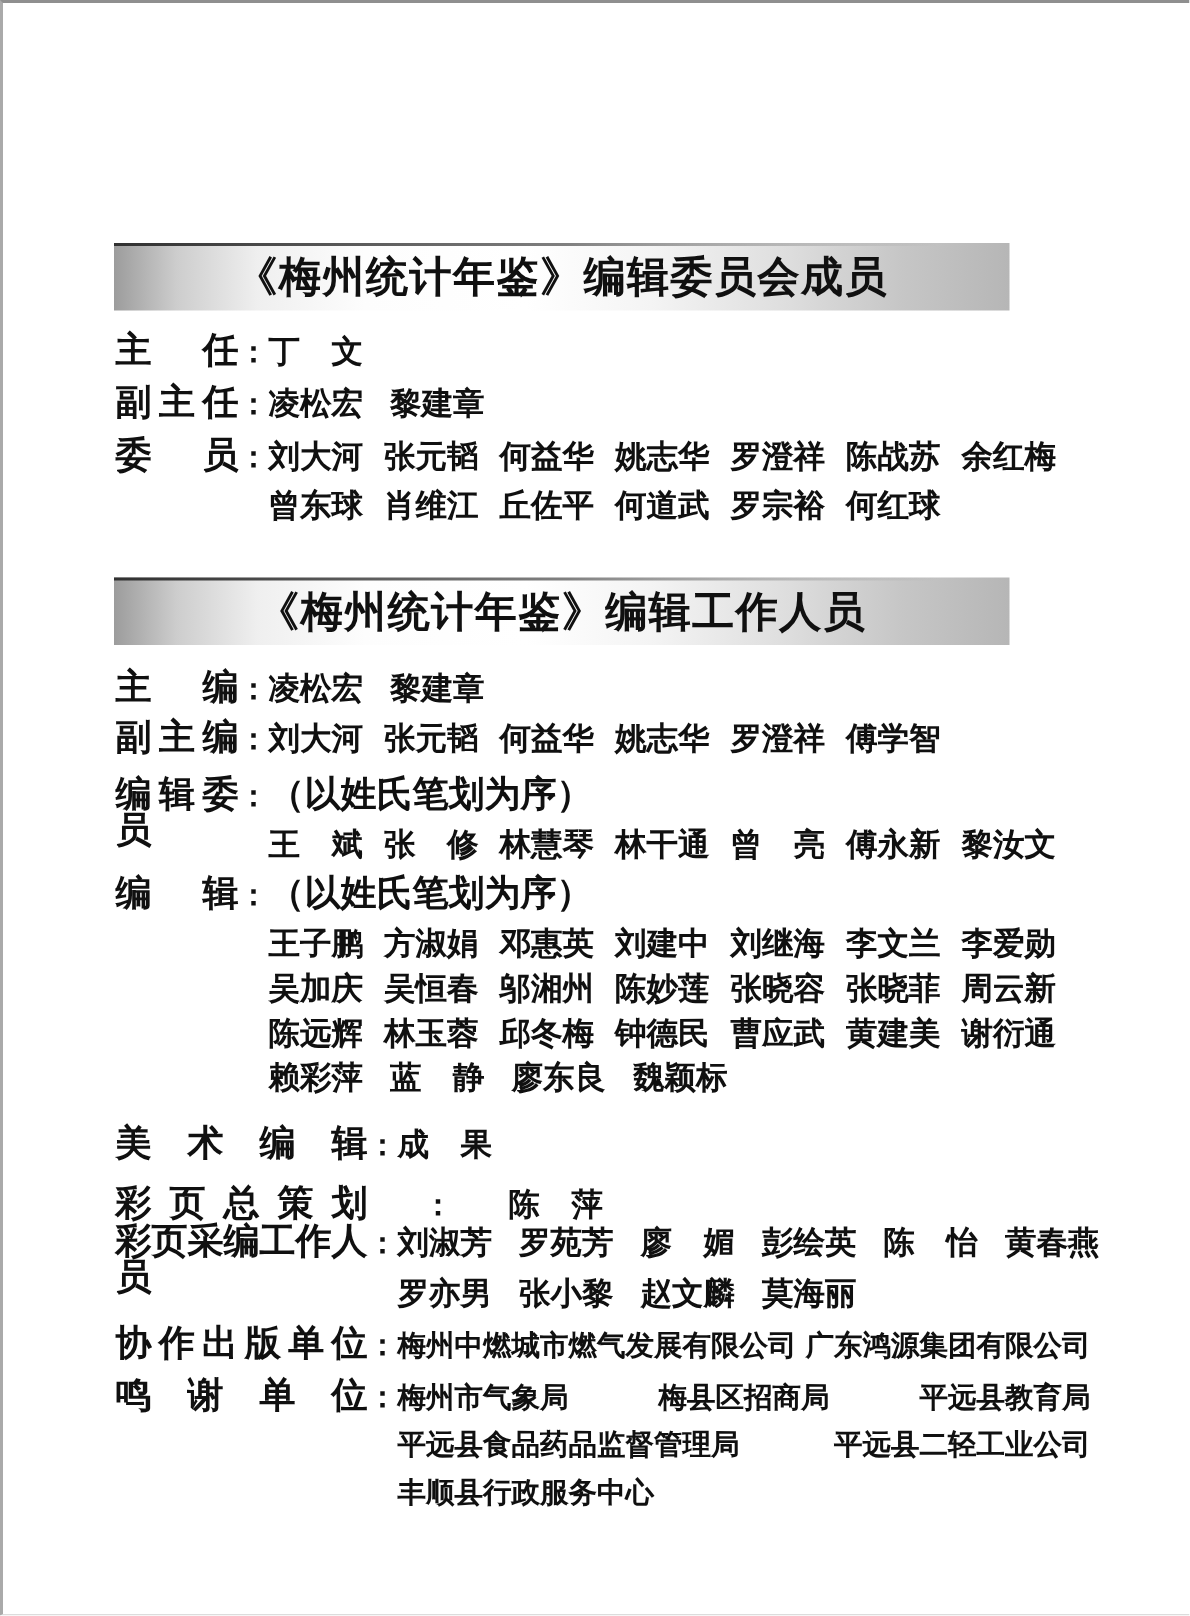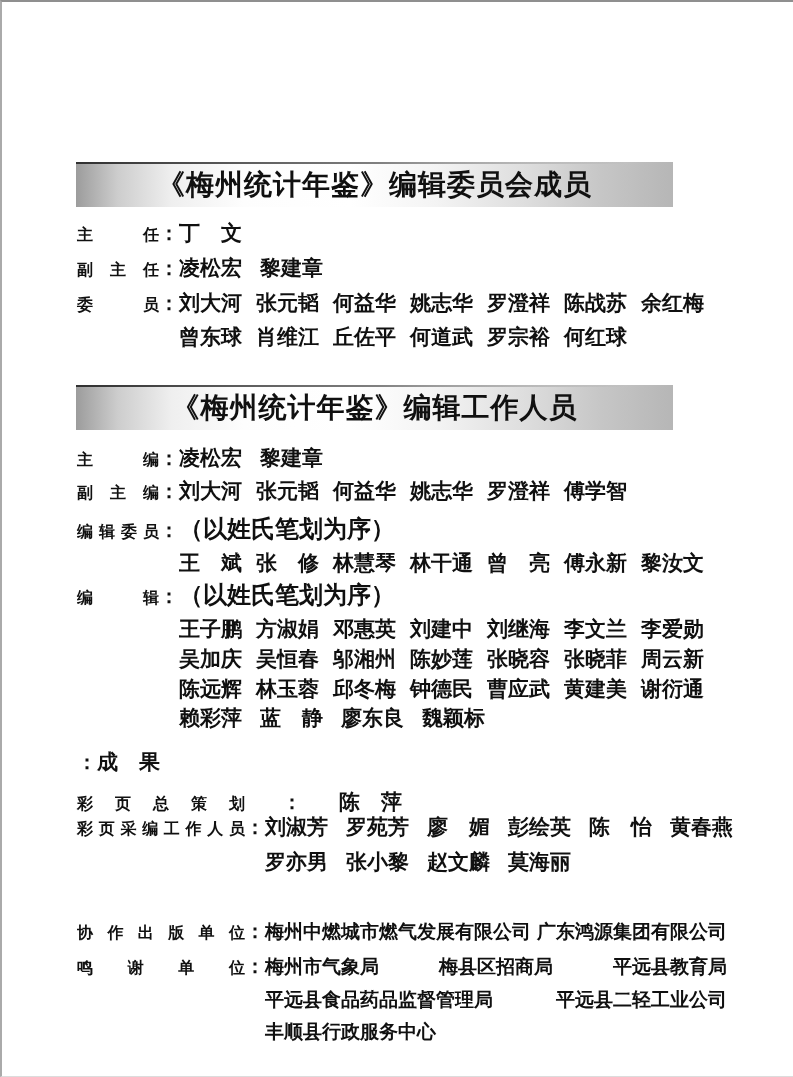--- a/index.html
+++ b/index.html
@@ -30,31 +30,31 @@
     display:inline-block;
     line-height:45px; font-size:28px; font-weight:bold; letter-spacing:1px;
     white-space:nowrap;
   }
   .row { position:absolute; display:flex; align-items:baseline; line-height:24px; }
   .lx  { left:75px; }
   .vx  { left:177px; }
   .vx2 { left:263px; }
   .lbl {
     display:inline-block; text-align:justify; text-align-last:justify;
-    font-size:16px; font-weight:bold; line-height:24px;
+    font-size:24px; font-weight:bold; line-height:24px;
   }
   .w1 { width:82px; }
   .w2 { width:168px; }
   .colon { font-size:20px; font-weight:bold; }
   .vals { display:flex; align-items:baseline; }
   .g  { gap:18px; }
   .g7 { gap:14px; }
   .name { font-size:21px; font-weight:bold; white-space:pre; }
   .note { font-size:24px; font-weight:bold; white-space:pre; }
-  .org  { font-size:19px; font-weight:bold; white-space:pre;margin-top:36px; }
+  .org  { font-size:19px; font-weight:bold; white-space:pre; }
   .between { justify-content:space-between; width:462px; }
 </style>
 </head>
 <body>
 
 <div class="page">
 
   <div class="banner" style="top:160px;">
     <span class="banner-title">《梅州统计年鉴》编辑委员会成员</span>
   </div>
@@ -190,20 +190,21 @@
   <div class="row vx" style="top:704px;">
     <span class="vals g">
       <span class="name">赖彩萍</span>
       <span class="name">蓝　静</span>
       <span class="name">廖东良</span>
       <span class="name">魏颖标</span>
     </span>
   </div>
 
   <div class="row lx" style="top:748px;">
+    <span class="lbl w2">美术编辑</span>
       <span class="colon">：</span>
     <span class="vals g">
       <span class="name">成　果</span>
     </span>
   </div>
 
   <div class="row lx" style="top:788px;gap:37px;">
     <span class="lbl w2">彩页总策划</span>
       <span class="colon">：</span>
     <span class="vals g">

